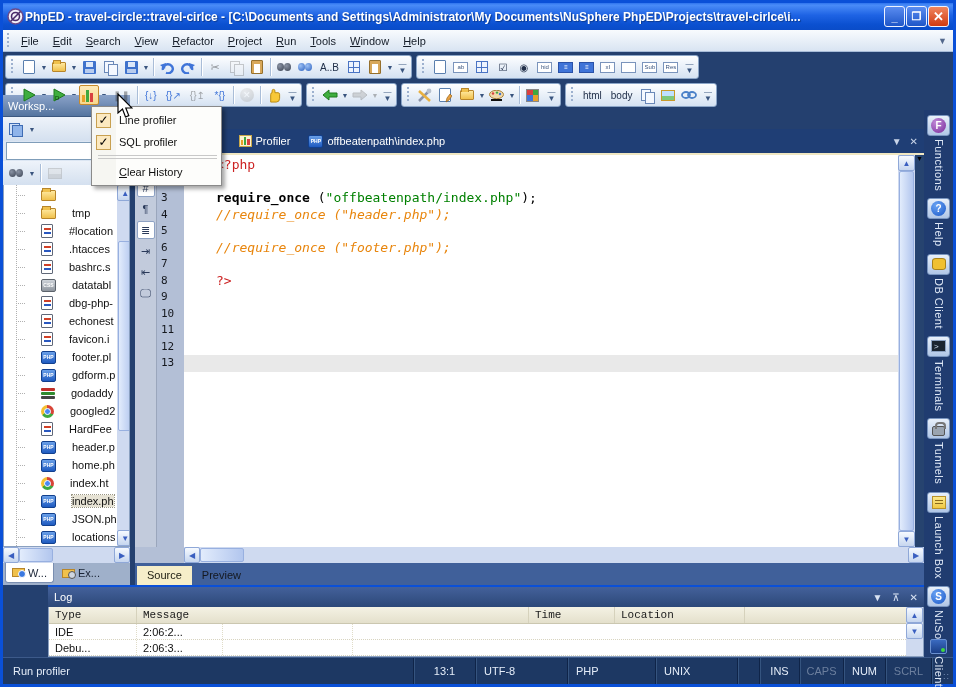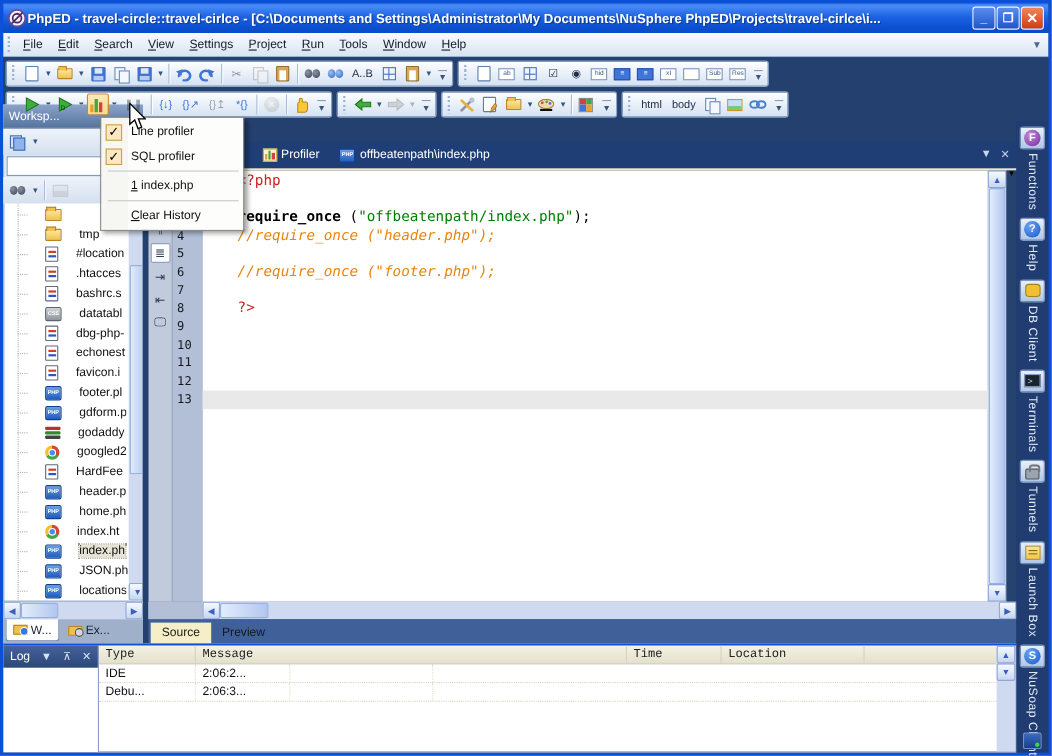--- a/index.html
+++ b/index.html
@@ -168,21 +168,21 @@
   .rdb { width:14px; height:12px; background:#f0c030; border:1px solid #a8821a; border-radius:4px/3px; }
   .rterm { width:15px; height:12px; background:#1a2430; border:1px solid #8aa0c0; color:#cfe0f0; font-size:8px; display:flex; align-items:center; padding-left:2px; }
   .rlock { width:13px; height:10px; background:#9aa4b0; border:1px solid #555; border-radius:2px; position:relative; margin-top:4px; }
   .rlock::before { content:""; position:absolute; top:-5px; left:2px; width:7px; height:5px; border:2px solid #777; border-bottom:none; border-radius:4px 4px 0 0; }
   .rlaunch { width:14px; height:13px; background:linear-gradient(180deg,#fbe88a,#f0c944); border:1px solid #b8922a; display:flex; flex-direction:column; gap:2px; justify-content:center; padding:0 2px; }
   .rlaunch i { height:1px; background:#8a6a1a; display:block; }
   .rtray { position:absolute; bottom:3px; width:17px; height:15px; background:linear-gradient(180deg,#3a6ac0,#1a3e86); border:1px solid #6a90d0; border-radius:2px; }
   .rtray::after { content:""; position:absolute; right:1px; bottom:1px; width:4px; height:4px; border-radius:50%; background:#3fd83f; }
 
   
-  .logpanel { flex:1; display:flex; border-top:2px solid #0a50d8; background:#fff; min-height:0; }
+  .logpanel { flex:1; display:flex; flex-direction:column; border-top:2px solid #0a50d8; background:#fff; min-height:0;margin-left:45px; }
   .log-header { height:20px; flex:0 0 20px; display:flex; align-items:center; padding:0 6px; color:#fff;
     background:linear-gradient(180deg,#44619b,#2c4878); }
   .log-header .cap { flex:1; }
   .log-hic { color:#d8e2f2; font-size:10px; margin-left:10px; }
   .log-body { flex:1; display:flex; min-height:0; border:1px solid #8aa0c0; border-top:none; }
   .log-table { flex:1; display:flex; flex-direction:column; }
   .log-cols { height:17px; flex:0 0 17px; display:flex; background:linear-gradient(180deg,#f4f2e4,#e4e0cc); border-bottom:1px solid #cbc7b0; }
   .log-col { padding:2px 4px 0 6px; border-right:1px solid #d6d2bc; color:#202020;font-family:Liberation Mono, monospace; }
   .log-row { height:17px; display:flex; border-bottom:1px dotted #d8d4c0; color:#101010; }
   .log-cell { padding:2px 4px 0 6px; border-right:1px dotted #e0dcc8; white-space:nowrap; overflow:hidden; }
@@ -226,21 +226,21 @@
     <div class="tbtn">❐</div>
     <div class="tbtn close">✕</div>
   </div>
 
   <div class="menubar">
     <div class="grip"></div>
     <span class="menuitem">File</span>
     <span class="menuitem">Edit</span>
     <span class="menuitem">Search</span>
     <span class="menuitem">View</span>
-    <span class="menuitem">Settings</span>
+    <span class="menuitem">Refactor</span>
     <span class="menuitem">Project</span>
     <span class="menuitem">Run</span>
     <span class="menuitem">Tools</span>
     <span class="menuitem">Window</span>
     <span class="menuitem">Help</span>
     <span class="right-ovf">▼</span>
   </div>
 
   <div class="toolzone">
     <div class="tb-row">
@@ -783,35 +783,44 @@
       <div class="rtab">
         <span class="ribox">
             <span class="rcirc blue">S</span>
           </span>
         <span class="rlabel">NuSoap Client</span>
       </div>
       <div class="rtray"></div>
     </div>
   </div>
 
+  <div class="statusbar">
+    <div class="st-seg st-left">Run profiler</div>
+    <div class="st-seg" style="width:62px;justify-content:center">13:1</div>
+    <div class="st-seg" style="width:92px">UTF-8</div>
+    <div class="st-seg" style="width:88px">PHP</div>
+    <div class="st-seg" style="width:82px">UNIX</div>
+    <div class="st-seg" style="width:22px"></div>
+    <div class="st-seg" style="width:40px;justify-content:center">INS</div>
+    <div class="st-seg st-dim" style="width:44px;justify-content:center">CAPS</div>
+    <div class="st-seg" style="width:42px;justify-content:center">NUM</div>
+    <div class="st-seg st-dim" style="width:46px;justify-content:center">SCRL</div>
+    <div class="st-seg st-grip">.::</div>
+  </div>
 
   <div class="pmenu">
     <div class="pm-item">
       <span class="pm-check on">✓</span>
       <span class="pm-label">Line profiler</span>
     </div>
     <div class="pm-item">
       <span class="pm-check on">✓</span>
       <span class="pm-label">SQL profiler</span>
     </div>
     <div class="pm-sep"></div>
-    <div class="pm-item">
-      <span class="pm-check"></span>
-      <span class="pm-label u1">1 index.php</span>
-    </div>
     <div class="pm-sep"></div>
     <div class="pm-item">
       <span class="pm-check"></span>
       <span class="pm-label u1">Clear History</span>
     </div>
   </div>
 
   <svg class="cursor" width="18" height="26" viewBox="0 0 18 26">
     <path d="M3 1 L3 20 L7.5 16 L10.5 24 L13.8 22.6 L10.8 15 L17 15 Z" fill="#fff" stroke="#000" stroke-width="1.2"></path>
   </svg>

